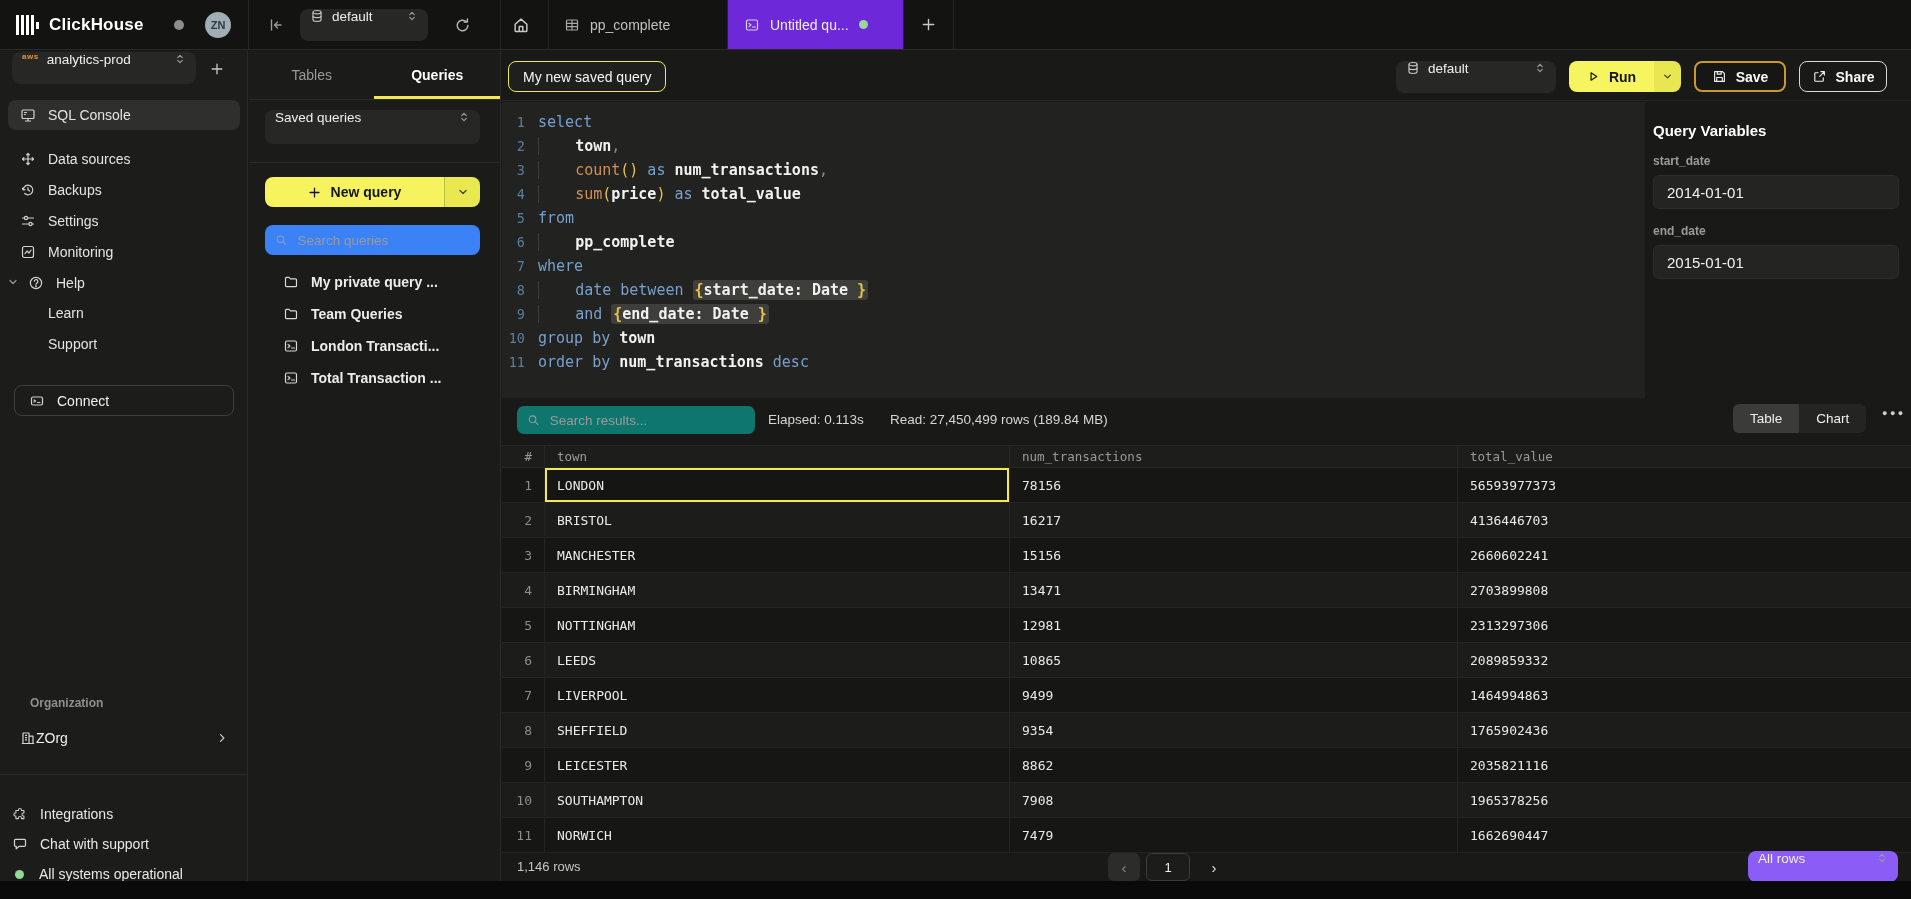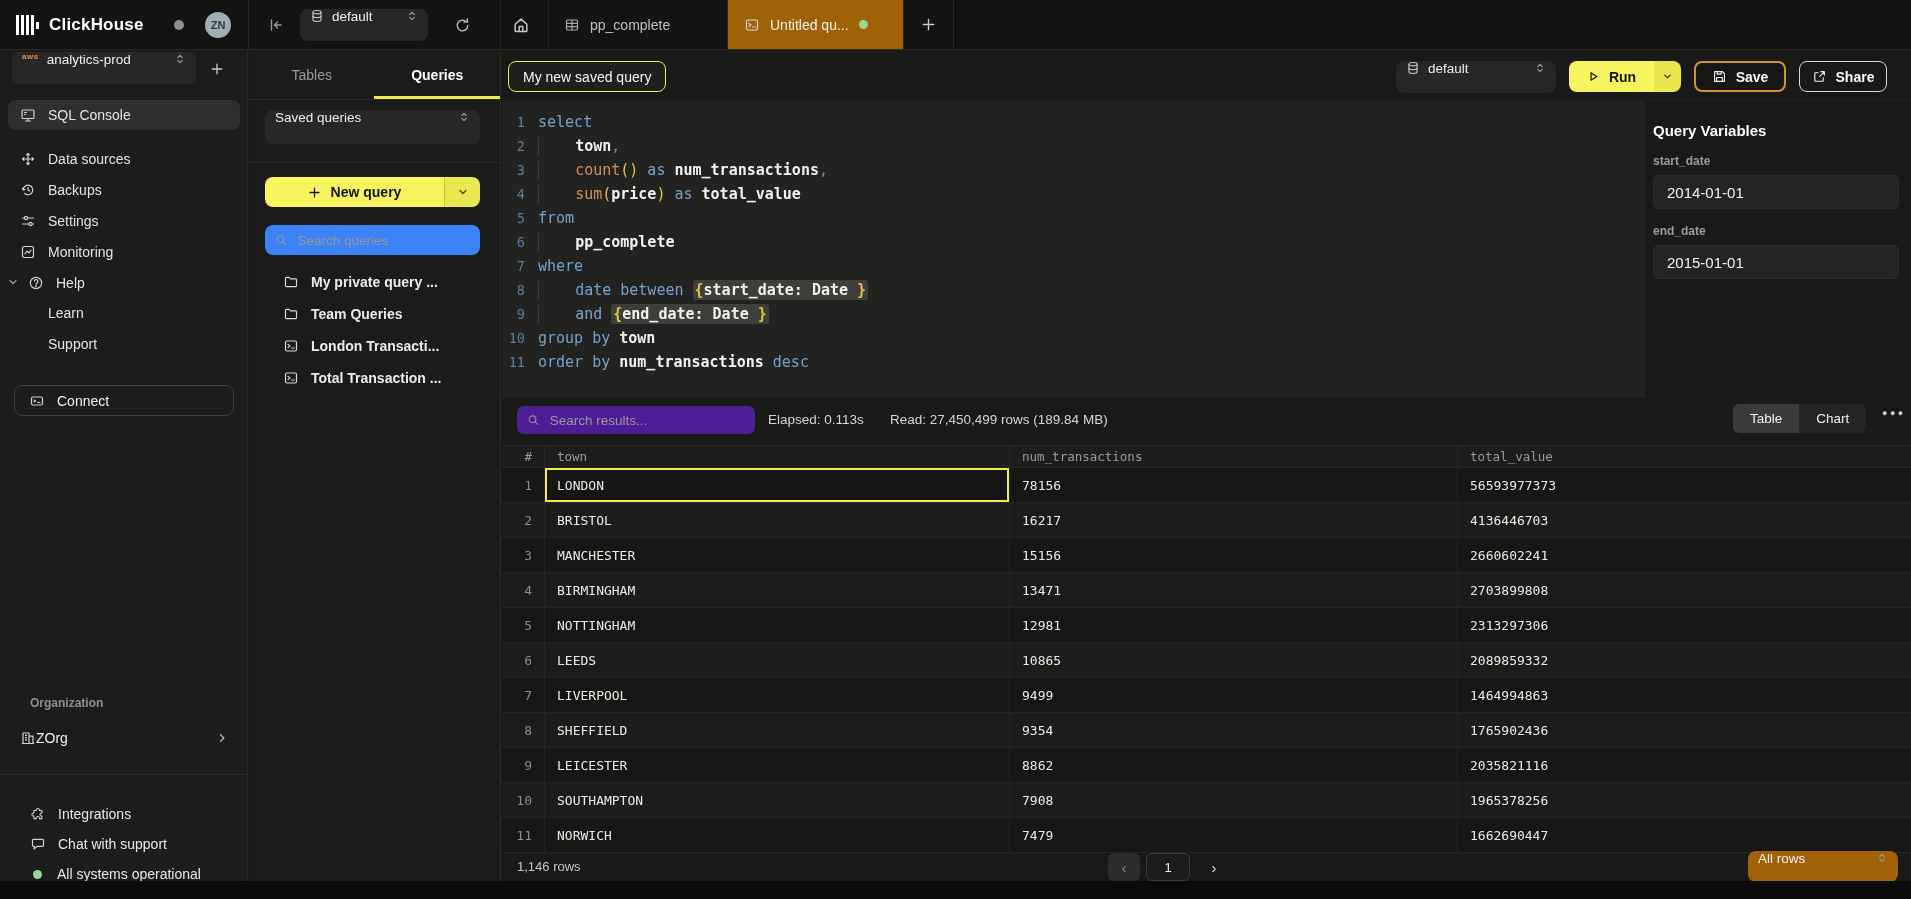--- a/index.html
+++ b/index.html
@@ -20,40 +20,40 @@
   .brand { position:absolute; left:49px; top:15px; font-size:17px; font-weight:700; color:#fff; letter-spacing:.2px; }
   .top-dot { position:absolute; left:174px; top:20px; width:10px; height:10px; border-radius:50%; background:#8e8e8e; }
   .avatar { position:absolute; left:205px; top:12px; width:26px; height:26px; border-radius:50%; background:#9fadb5; color:#2e3b42; font-size:11px; font-weight:700; display:flex; align-items:center; justify-content:center; }
   .collapse { position:absolute; left:268px; top:17px; color:#9a9a9a; }
   .select-box { display:flex; gap:8px; background:#272725; border-radius:8px; padding:0 10px; height:32px; color:#f0f0f0; font-size:13.5px; }
   .select-box .grow { flex:1; }
   .top-db { position:absolute; left:300px; top:9px; width:128px; }
   .refresh { position:absolute; left:454px; top:17px; color:#b5b5b5; }
   .home { position:absolute; left:512px; top:16px; color:#c9c9c9; }
   .ttab { position:absolute; top:0; height:49px; display:flex; align-items:center; gap:10px; padding:0 16px; color:#c2c2c2; }
-  .ttab.active { background:#a16207; color:#f2f2f2; }
+  .ttab.active { background:#6d28d9; color:#f2f2f2; }
   .ttab .gdot { width:9px; height:9px; border-radius:50%; background:#9ad896; }
   .plus-tab { position:absolute; left:903px; top:0; width:50px; height:49px; display:flex; align-items:center; justify-content:center; color:#c9c9c9; }
 
   
   .sidebar { position:absolute; left:0; top:51px; width:248px; bottom:18px; background:#1c1c1a; border-right:1px solid #2a2a28; }
   .ws-select { position:absolute; left:12px; top:1px; width:184px; background:#272725; }
   .aws { color:#e8923a; font-size:8px; font-weight:700; letter-spacing:.5px; }
   .ws-plus { position:absolute; left:206px; top:7px; color:#c9c9c9; padding:4px; }
   .menu-item { position:absolute; left:8px; width:232px; height:30px; border-radius:8px; display:flex; align-items:center; gap:12px; padding:0 12px; color:#e4e4e4; }
   .menu-item.active { background:#2f2f2d; }
   .menu-item .mico { color:#d2d2d2; width:16px; }
   .menu-sub { position:absolute; left:8px; width:232px; height:28px; display:flex; align-items:center; padding-left:40px; color:#e4e4e4; }
   .help-chev { position:absolute; left:-1px; top:8px; color:#9a9a9a; }
   .connect-btn { position:absolute; left:14px; top:334px; width:220px; height:31px; border:1px solid #3f3f3d; border-radius:8px; display:flex; align-items:center; gap:12px; padding:0 14px; color:#f0f0f0; }
   .org-label { position:absolute; left:30px; top:645px; font-size:12px; font-weight:600; color:#8f8f8f; }
   .org-row { position:absolute; left:8px; top:672px; width:232px; height:30px; display:flex; align-items:center; padding:0 12px; color:#f0f0f0; }
   .org-row .chev-r { margin-left:auto; color:#c9c9c9; }
   .side-div { position:absolute; left:0; right:0; top:723px; height:1px; background:#2a2a28; }
-  .foot-item { position:absolute; left:18px; width:232px; height:26px; display:flex; align-items:center; gap:12px; padding:0 12px; color:#e8e8e8; }
+  .foot-item { position:absolute; left:0; width:232px; height:26px; display:flex; align-items:center; gap:12px; padding:0 12px; color:#e8e8e8; }
   .status-dot { width:9px; height:9px; border-radius:50%; background:#95d893; margin:0 3px; }
 
   
   .qpanel { position:absolute; left:249px; top:51px; width:252px; bottom:18px; background:#1b1b19; border-right:1px solid #2a2a28; }
   .qtabs { position:absolute; left:0; top:0; width:100%; height:49px; border-bottom:1px solid #2a2a28; display:flex; }
   .qtab { flex:1; display:flex; align-items:center; justify-content:center; color:#9a9a9a; }
   .qtab.active { color:#fff; font-weight:600; }
   .qtab-underline { position:absolute; left:125px; width:126px; bottom:0; height:3px; background:#f1e94d; }
   .saved-select { position:absolute; left:16px; top:59px; width:215px; height:34px; }
   .qdiv { position:absolute; left:0; right:0; top:111px; height:1px; background:#2a2a28; }
@@ -95,21 +95,21 @@
   .chip .chip-body { color:#f2f2f0; font-weight:700; }
 
   
   .vars { position:absolute; left:1143px; top:51px; width:266px; height:296px; padding:20px 12px 0 8px; }
   .vars h3 { margin:0; font-size:15px; font-weight:700; color:#fff; }
   .var-label { margin-top:15px; font-size:12px; font-weight:600; color:#9a9a9a; }
   .var-input { margin-top:7px; width:100%; height:34px; background:#242422; border:1px solid #2c2c2a; border-radius:6px; color:#f2f2f2; font-size:15px; padding:0 13px; font-family:"Liberation Sans",sans-serif; outline:0; }
 
   
   .res-toolbar { position:absolute; left:0; right:0; top:347px; height:47px; }
-  .rsearch { position:absolute; left:15px; top:8px; width:238px; height:28px; background:#4c1d95; border-radius:7px; display:flex; align-items:center; gap:8px; padding:0 10px; }
+  .rsearch { position:absolute; left:15px; top:8px; width:238px; height:28px; background:#0f766e; border-radius:7px; display:flex; align-items:center; gap:8px; padding:0 10px; }
   .stat { position:absolute; top:14px; color:#d6d6d6; font-size:13.5px; }
   .stat.elapsed { left:266px; }
   .stat.read { left:388px; }
   .view-toggle { position:absolute; left:1231px; top:6px; height:29px; display:flex; border-radius:6px; overflow:hidden; }
   .vt { padding:0 17px; display:flex; align-items:center; font-size:13.5px; color:#f0f0f0; background:#242422; }
   .vt.active { background:#3b3b39; }
   .dots-menu { position:absolute; left:1380px; top:10px; color:#cfcfcf; font-size:9px; letter-spacing:2.5px; font-weight:700; }
 
   
   .rtable { position:absolute; left:0; right:0; top:394px; font-family:"DejaVu Sans Mono", monospace; font-size:13px; }
@@ -124,21 +124,21 @@
   .td:last-child { border-right:0; }
   .td.c0 { justify-content:flex-end; padding:0 12px 0 0; color:#8c8c8c; }
   .td.selected { box-shadow:inset 0 0 0 2px #f2ea55; background:#151513; }
 
   
   .res-footer { position:absolute; left:0; right:0; top:802px; height:28px; }
   .rowcount { position:absolute; left:15px; top:6px; color:#c6c6c6; font-size:13px; }
   .pg-prev { position:absolute; left:606px; top:0; width:32px; height:28px; background:#2c2c2a; border-radius:6px; color:#8a8a8a; display:flex; align-items:center; justify-content:center; font-size:15px; }
   .pg-page { position:absolute; left:644px; top:0; width:44px; height:28px; background:#1c1c1a; border:1px solid #3c3c3a; border-radius:6px; color:#f0f0f0; display:flex; align-items:center; justify-content:center; font-size:13px; }
   .pg-next { position:absolute; left:700px; top:0; width:24px; height:28px; color:#e0e0e0; display:flex; align-items:center; justify-content:center; font-size:15px; }
-  .allrows { position:absolute; left:1246px; top:-2px; width:150px; height:31px; background:#a16207; }
+  .allrows { position:absolute; left:1246px; top:-2px; width:150px; height:31px; background:#8b5cf6; }
 
   .bottomstrip { position:absolute; left:0; top:881px; width:100%; height:18px; background:#0a0a0a; }
 </style>
 </head>
 <body>
 
 <div class="app">
 
   <div class="topbar">
     <div class="logo">

